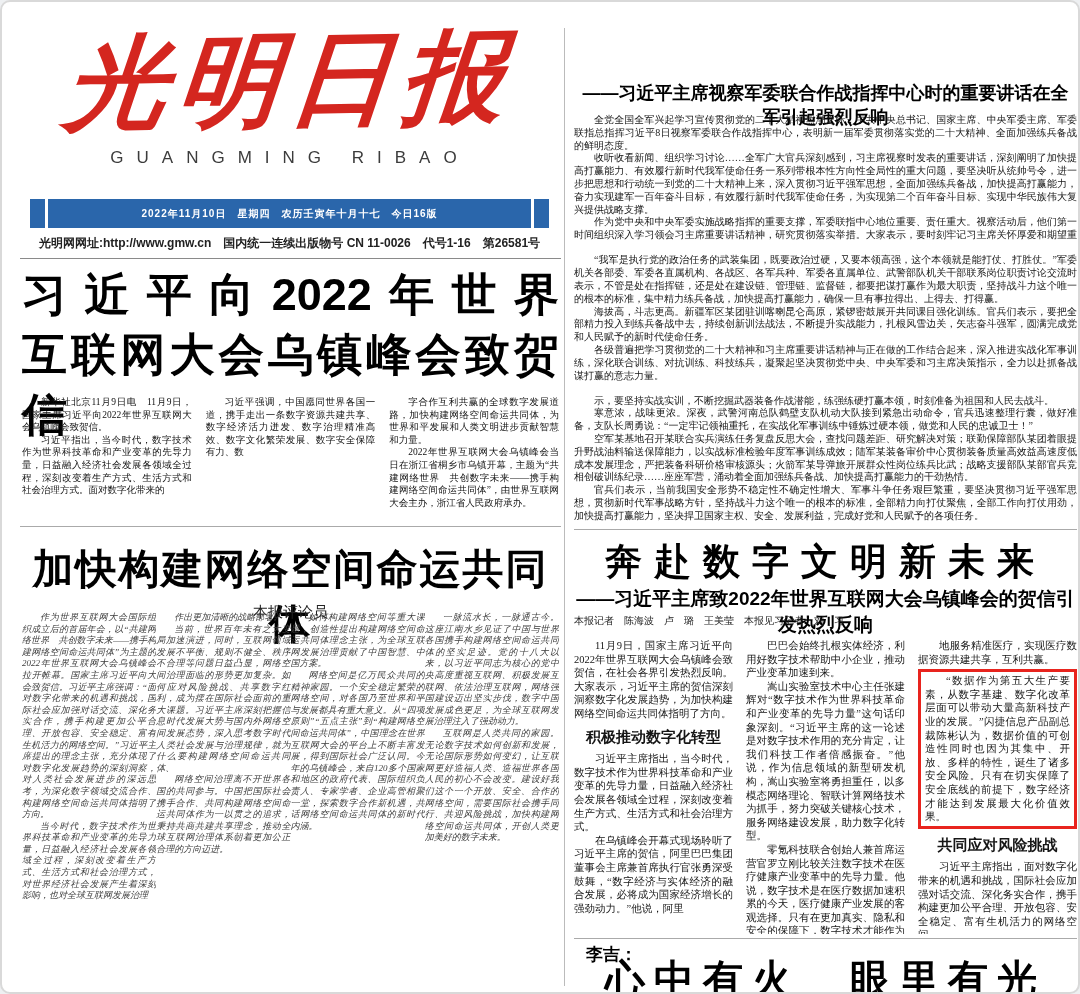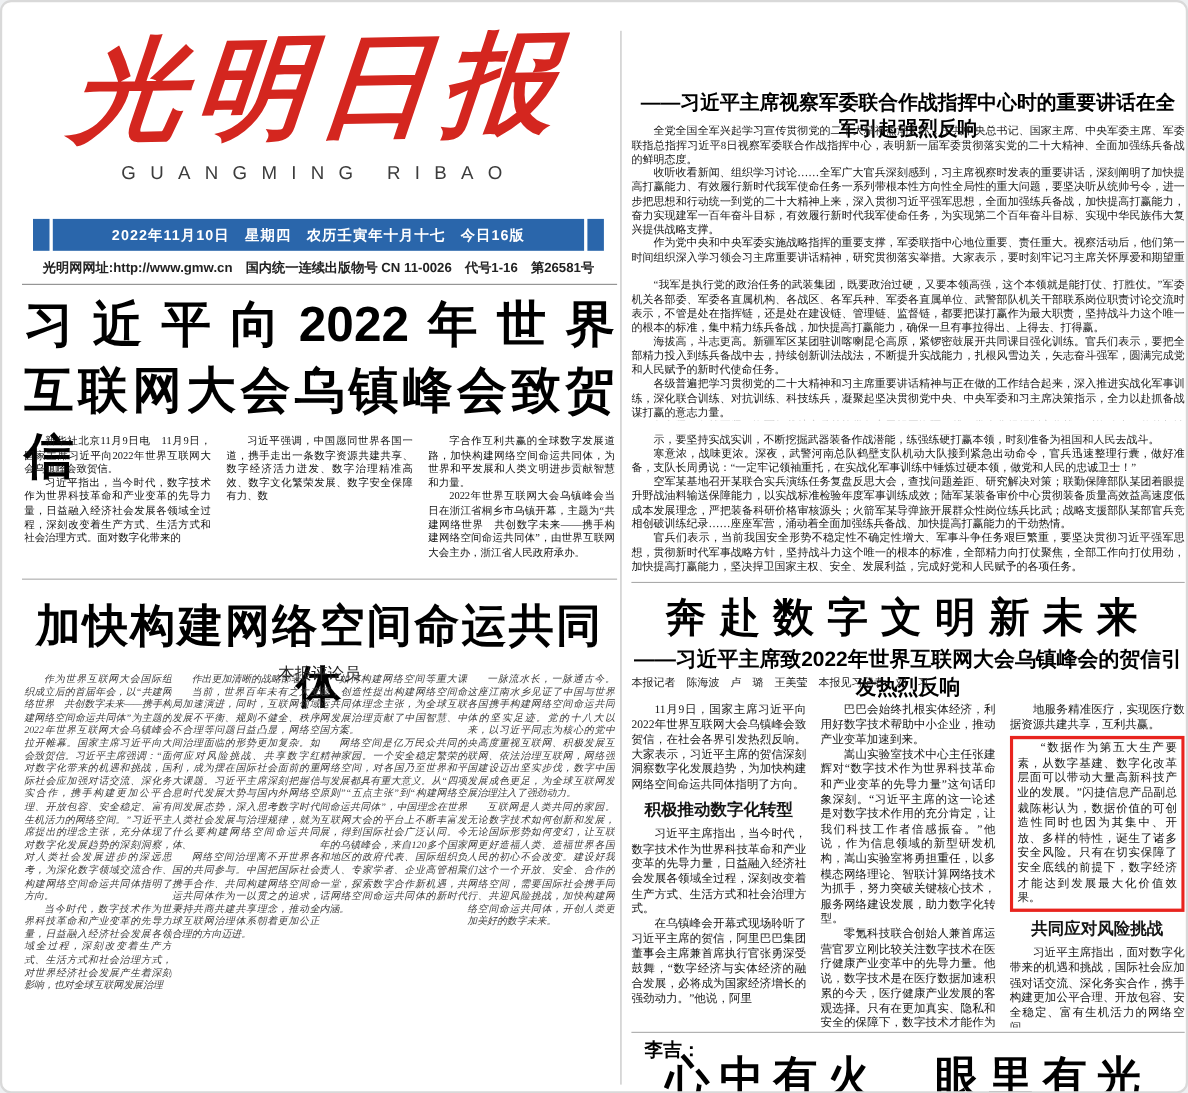--- a/index.html
+++ b/index.html
@@ -18,21 +18,21 @@
     transform:skewX(-6deg) rotate(-1deg);white-space:nowrap;
   }
   .mast-sub{
     margin-top:4px;font-family:"Liberation Sans",sans-serif;
     font-size:17px;letter-spacing:13px;color:#3c3c3c;
   }
   .datebar{left:28px;top:197px;width:519px;height:29px;display:flex;gap:3px;}
   .datebar .cap{width:15px;background:#2a66ab;}
   .datebar .bar{
     flex:1;background:#2a66ab;color:#fff;display:flex;align-items:center;justify-content:center;
-    font-family:"Liberation Sans",sans-serif;font-weight:bold;font-size:13px;letter-spacing:1px;
+    font-family:"Liberation Sans",sans-serif;font-weight:bold;font-size:10px;letter-spacing:1px;
   }
   .infoline{
     left:28px;top:233px;width:519px;text-align:center;
     font-family:"Liberation Sans",sans-serif;font-weight:bold;font-size:12px;color:#222;
   }
   .rule{border-top:1px solid #8a8a8a;}
   .rule-thin{border-top:1px solid #aaa;}
   
   .lead-head{left:20px;top:263px;width:537px;font-family:"Liberation Sans",sans-serif;
     font-weight:900;color:#000;font-size:45px;}

